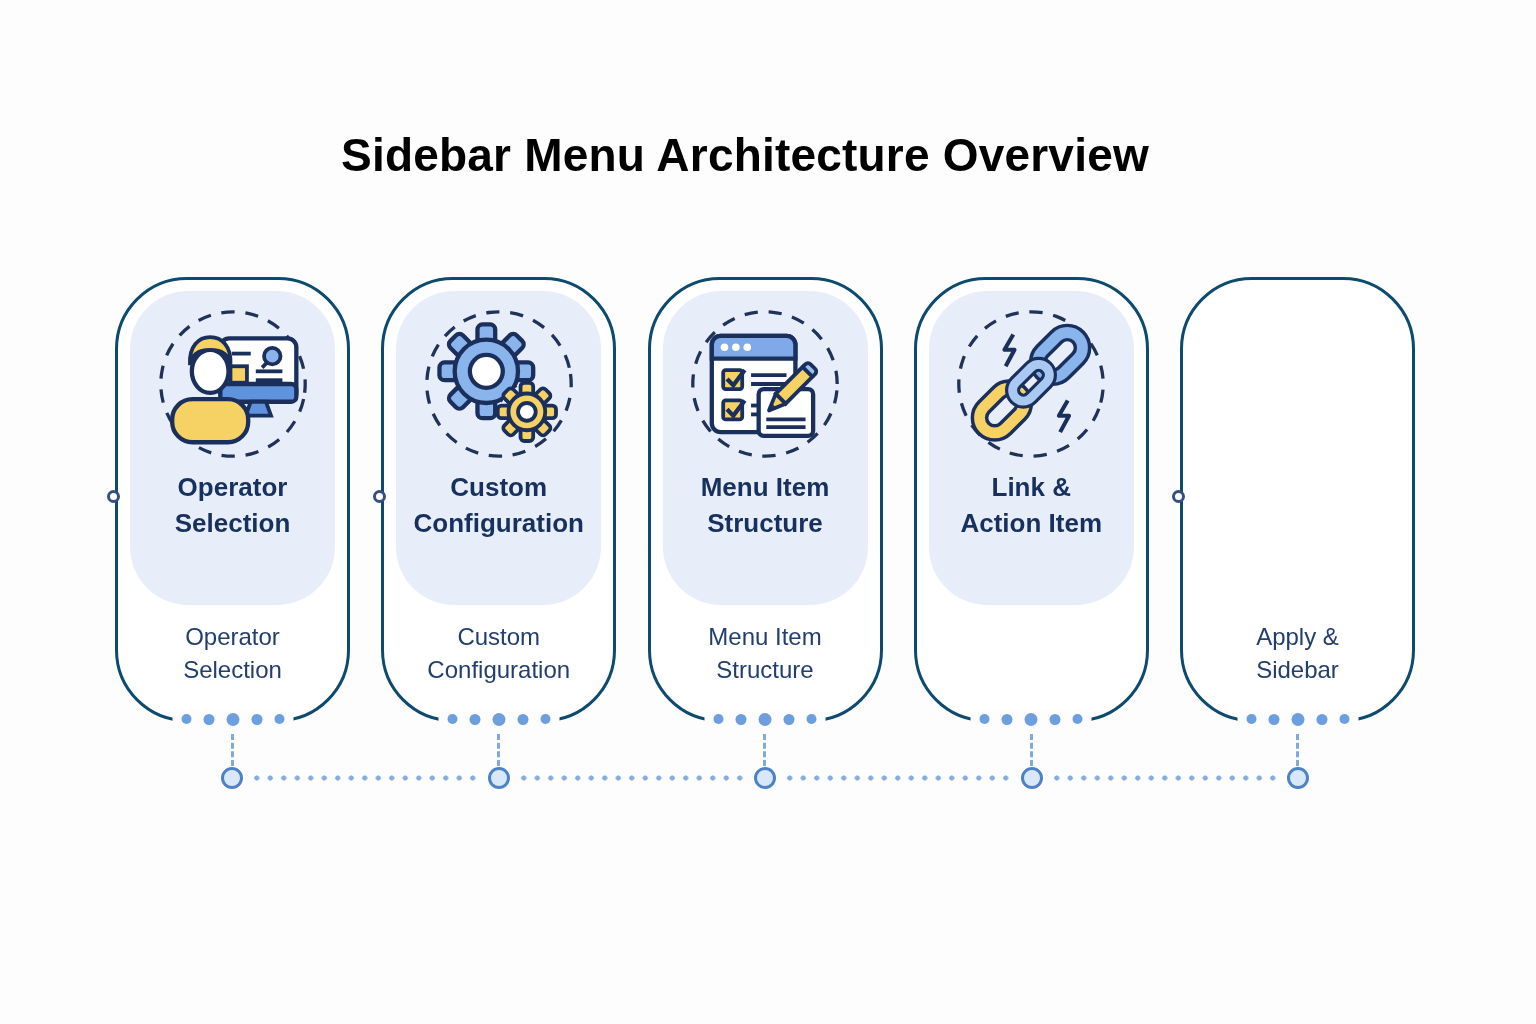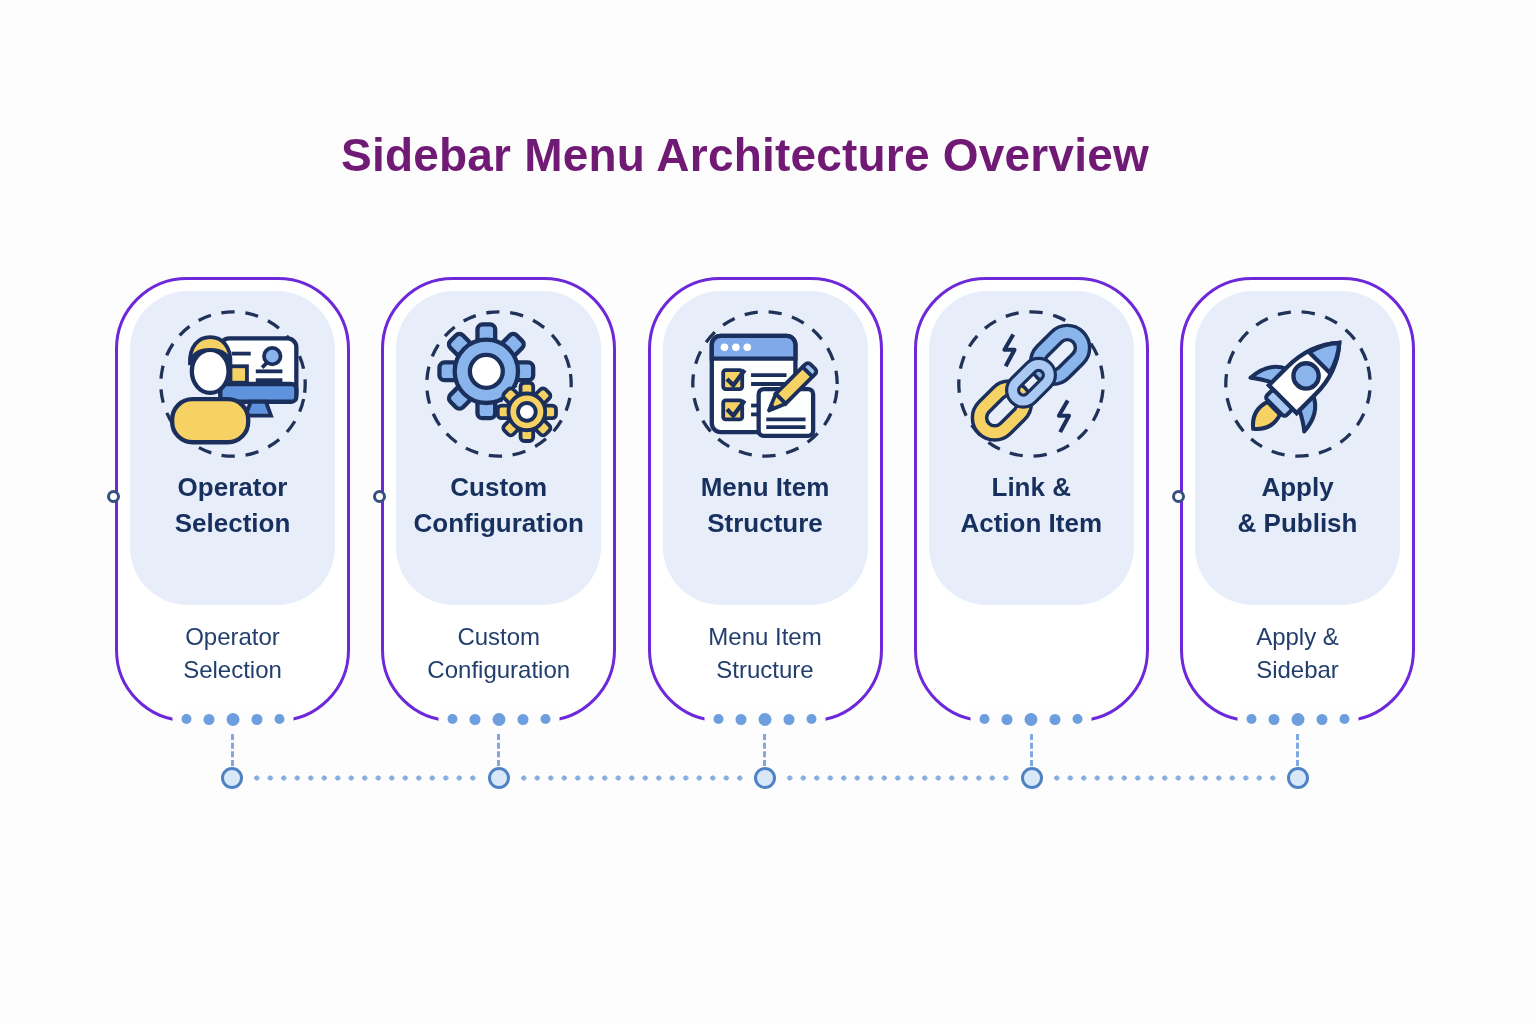--- a/index.html
+++ b/index.html
@@ -10,33 +10,33 @@
     font-family: "Liberation Sans", sans-serif;
     overflow: hidden;
   }
   .page-title {
     position: absolute;
     top: 128px; left: 0; width: 1490px;
     text-align: center;
     font-size: 46px;
     font-weight: 700;
     letter-spacing: 0.2px;
-    color: #701a75;
+    color: #000000;
   }
   .cards-row {
     position: absolute;
     left: 115px; top: 277px;
     width: 1300px; height: 445px;
     display: flex;
     justify-content: space-between;
   }
   .card {
     position: relative;
     width: 235px; height: 445px;
-    border: 3px solid #6d28d9;
+    border: 3px solid #0c4a6e;
     border-radius: 72px;
     background: #ffffff;
   }
   .left-node {
     position: absolute;
     left: -11px; top: 210px;
     width: 13px; height: 13px;
     border: 3px solid #33507f;
     border-radius: 50%;
     background: #ffffff;
@@ -288,40 +288,20 @@
         <i></i>
         <i></i>
         <i></i>
         <i></i>
         <i></i>
       </div>
   </div>
 
   <div class="card">
     <span class="left-node"></span>
-    <div class="panel">
-      <div class="icon-ring">
-        <svg viewBox="0 0 120 120">
-          <circle cx="60" cy="60" r="57" fill="none" stroke="#203258" stroke-width="2.6" stroke-dasharray="10.5 8.5" transform="rotate(-14 60 60)"></circle>
-          <g transform="rotate(45 60 60)">
-            <path d="M53 87 C50 96 52.5 104 60 110 C67.5 104 70 96 67 87 Z" fill="#f6d264" stroke="#1b2f5c" stroke-width="3.2"></path>
-            <path d="M45 58 C36 62 31 70 30 83 C36 78 41 75.5 45 73.5 Z" fill="#8ab4ec" stroke="#1b2f5c" stroke-width="3.2" stroke-linejoin="round"></path>
-            <path d="M75 58 C84 62 89 70 90 83 C84 78 79 75.5 75 73.5 Z" fill="#8ab4ec" stroke="#1b2f5c" stroke-width="3.2" stroke-linejoin="round"></path>
-            <path d="M60 14 C70 25 75.5 40 75.5 56 L75.5 77 L44.5 77 L44.5 56 C44.5 40 50 25 60 14 Z" fill="#ffffff" stroke="#1b2f5c" stroke-width="3.4"></path>
-            <path d="M60 14 C65.5 20 69.5 28 71.5 36 L48.5 36 C50.5 28 54.5 20 60 14 Z" fill="#8ab4ec" stroke="#1b2f5c" stroke-width="3.4"></path>
-            <circle cx="60" cy="51" r="10" fill="#8ab4ec" stroke="#1b2f5c" stroke-width="3.4"></circle>
-            <rect x="49" y="77" width="22" height="9" rx="2.5" fill="#a9c9f2" stroke="#1b2f5c" stroke-width="3.2"></rect>
-          </g>
-        </svg>
-      </div>
-      <div class="step-title">
-        <span>Apply</span>
-        <span>&amp; Publish</span>
-      </div>
-    </div>
     <div class="step-caption">
       <span>Apply &amp;</span>
       <span>Sidebar</span>
     </div>
     <div class="bottom-dots">
         <i></i>
         <i></i>
         <i></i>
         <i></i>
         <i></i>

